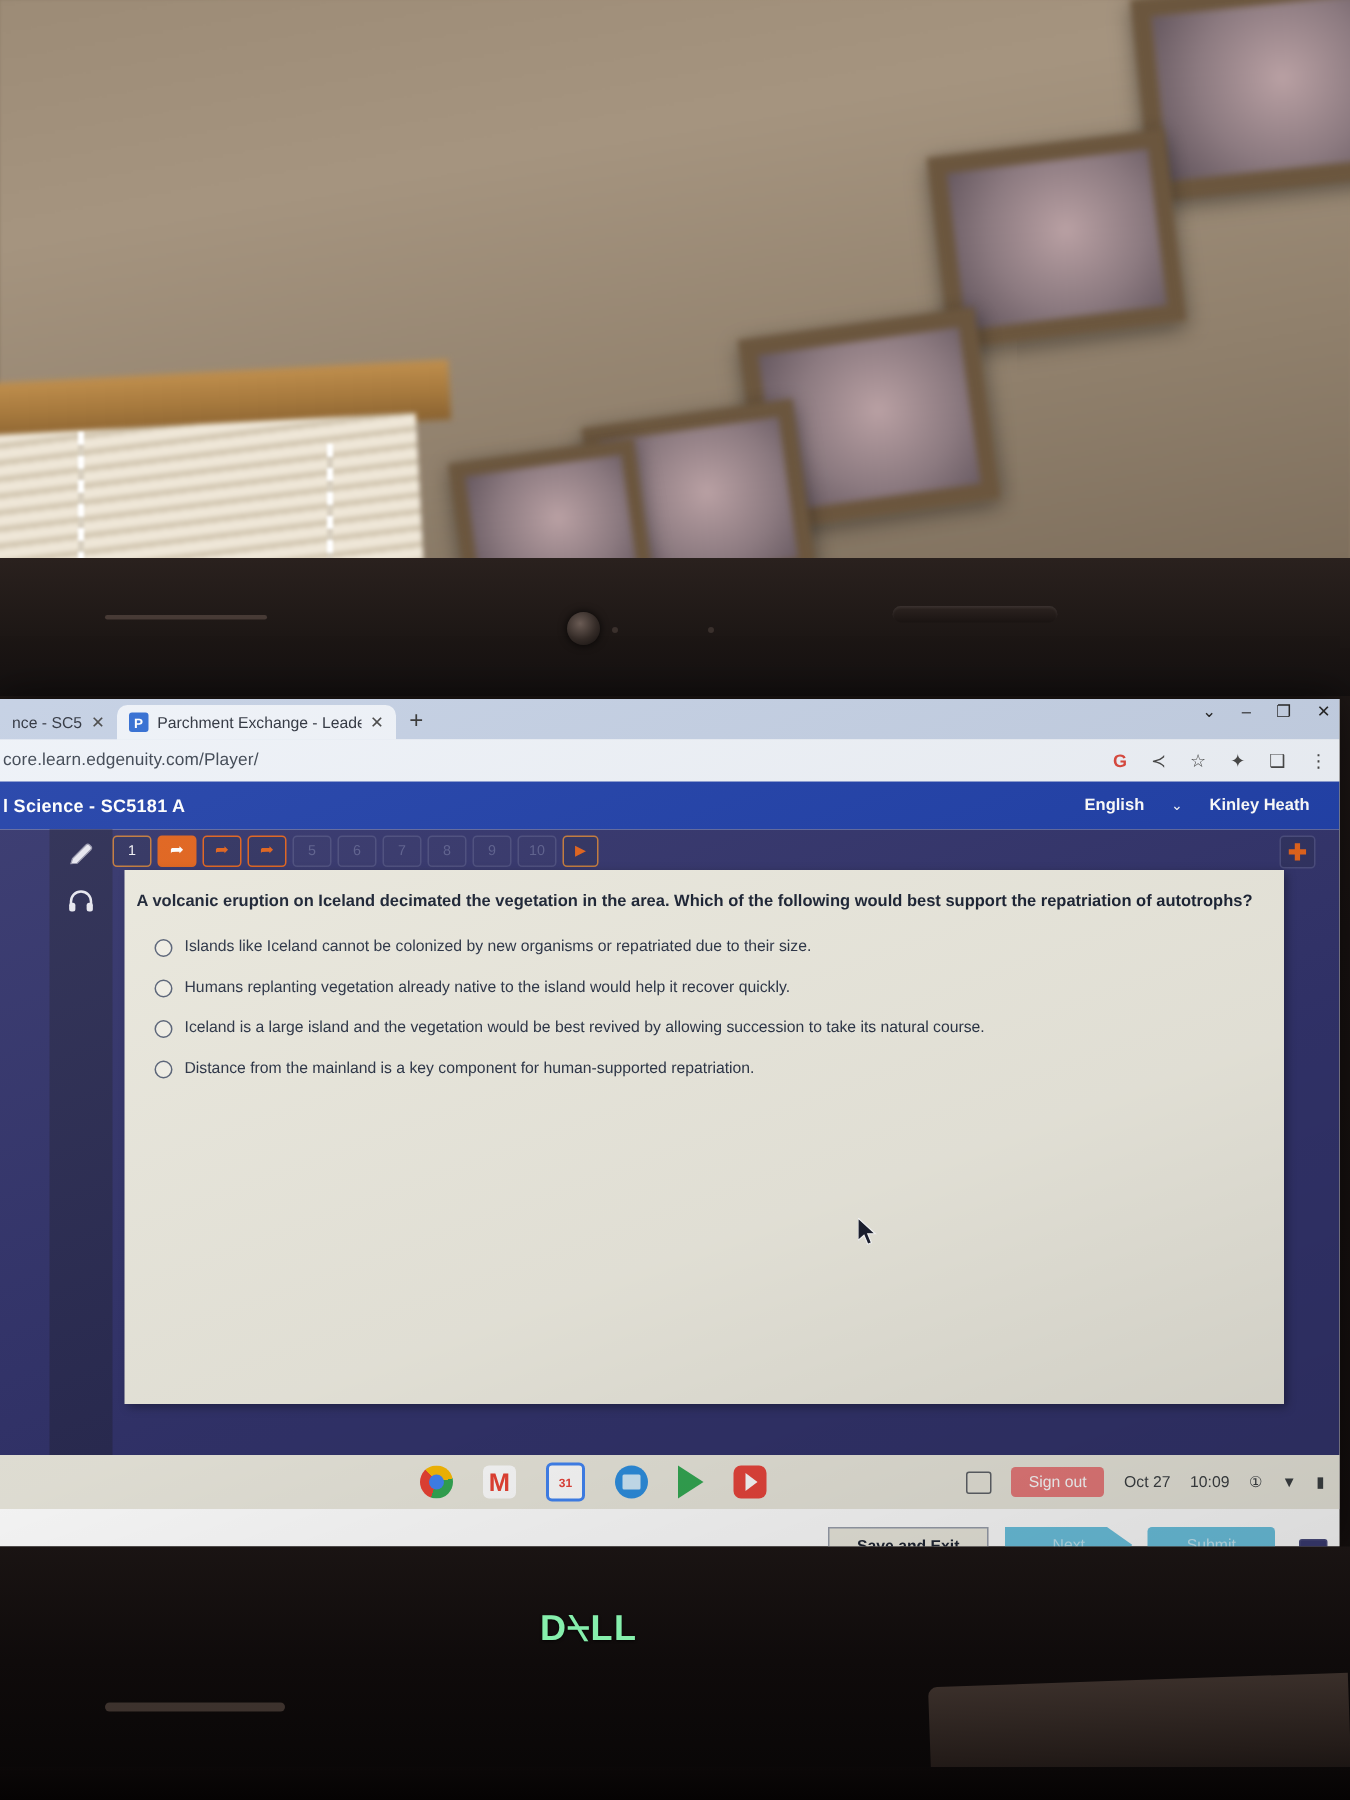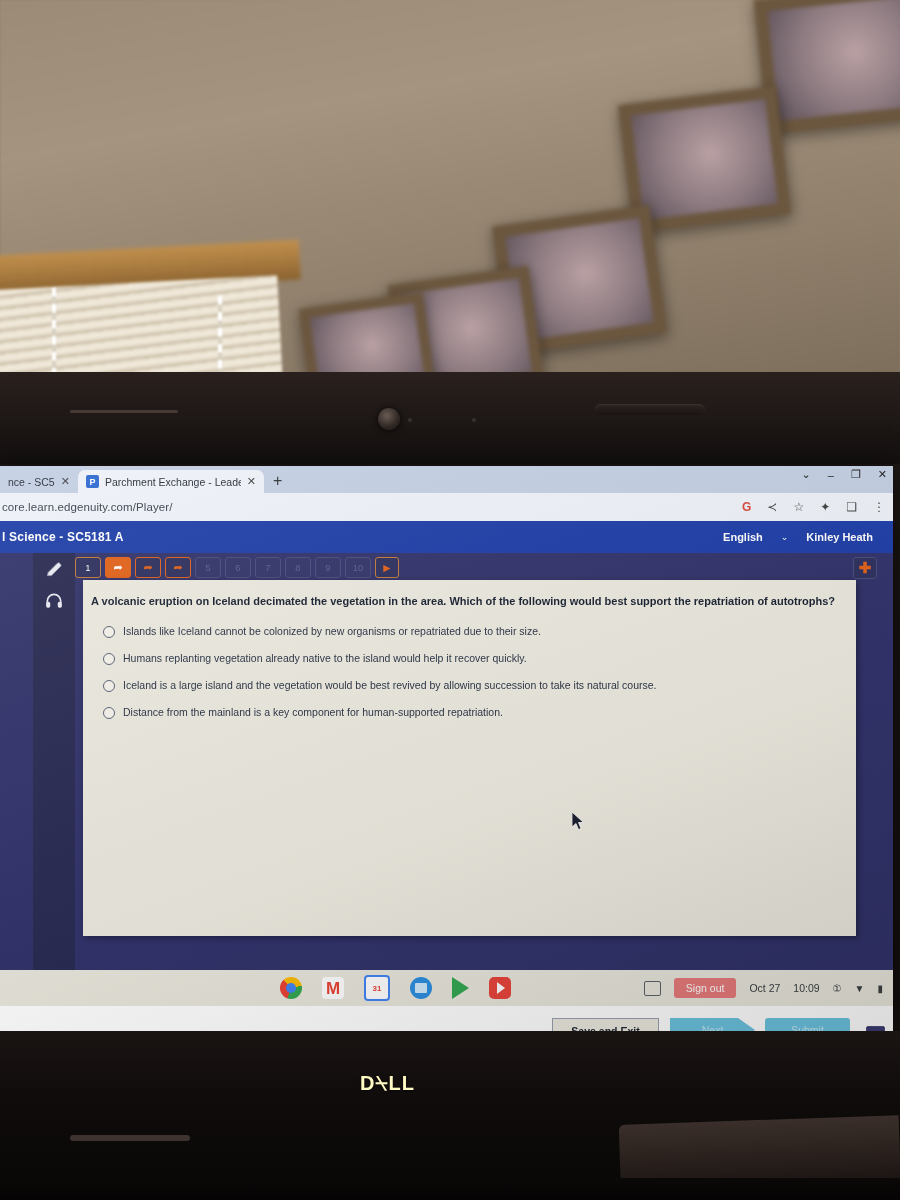--- a/index.html
+++ b/index.html
@@ -332,22 +332,22 @@
   .shelf-date, .shelf-time { font-size: 10.5px; color: #3c4043; }
   .sys-ico { font-size: 10px; color: #3c4043; }
 
   
   .deck {
     position: absolute; left: 0; top: 1031px; width: 900px; height: 169px;
     background: linear-gradient(180deg, #1a1413 0%, #0f0b0b 45%, #080606 100%);
   }
   .dell-logo {
     position: absolute; left: 360px; top: 1072px;
-    font-size: 20px; font-weight: bold; letter-spacing: 1px;
-    color: #fef9c3; font-family: "Liberation Sans", sans-serif;
+    font-size: 24px; font-weight: bold; letter-spacing: 1px;
+    color: #86efac; font-family: "Liberation Sans", sans-serif;
     text-shadow: 0 1px 2px rgba(0,0,0,.7);
   }
   .hinge {
     position: absolute; left: 620px; top: 1120px; width: 280px; height: 80px;
     background: linear-gradient(180deg, #3a2f2a 0%, #241c19 60%, #120e0d 100%);
     transform: rotate(-2deg);
     border-radius: 6px 0 0 0;
   }
   .deck-strip {
     position: absolute; left: 70px; top: 1135px; width: 120px; height: 6px;

